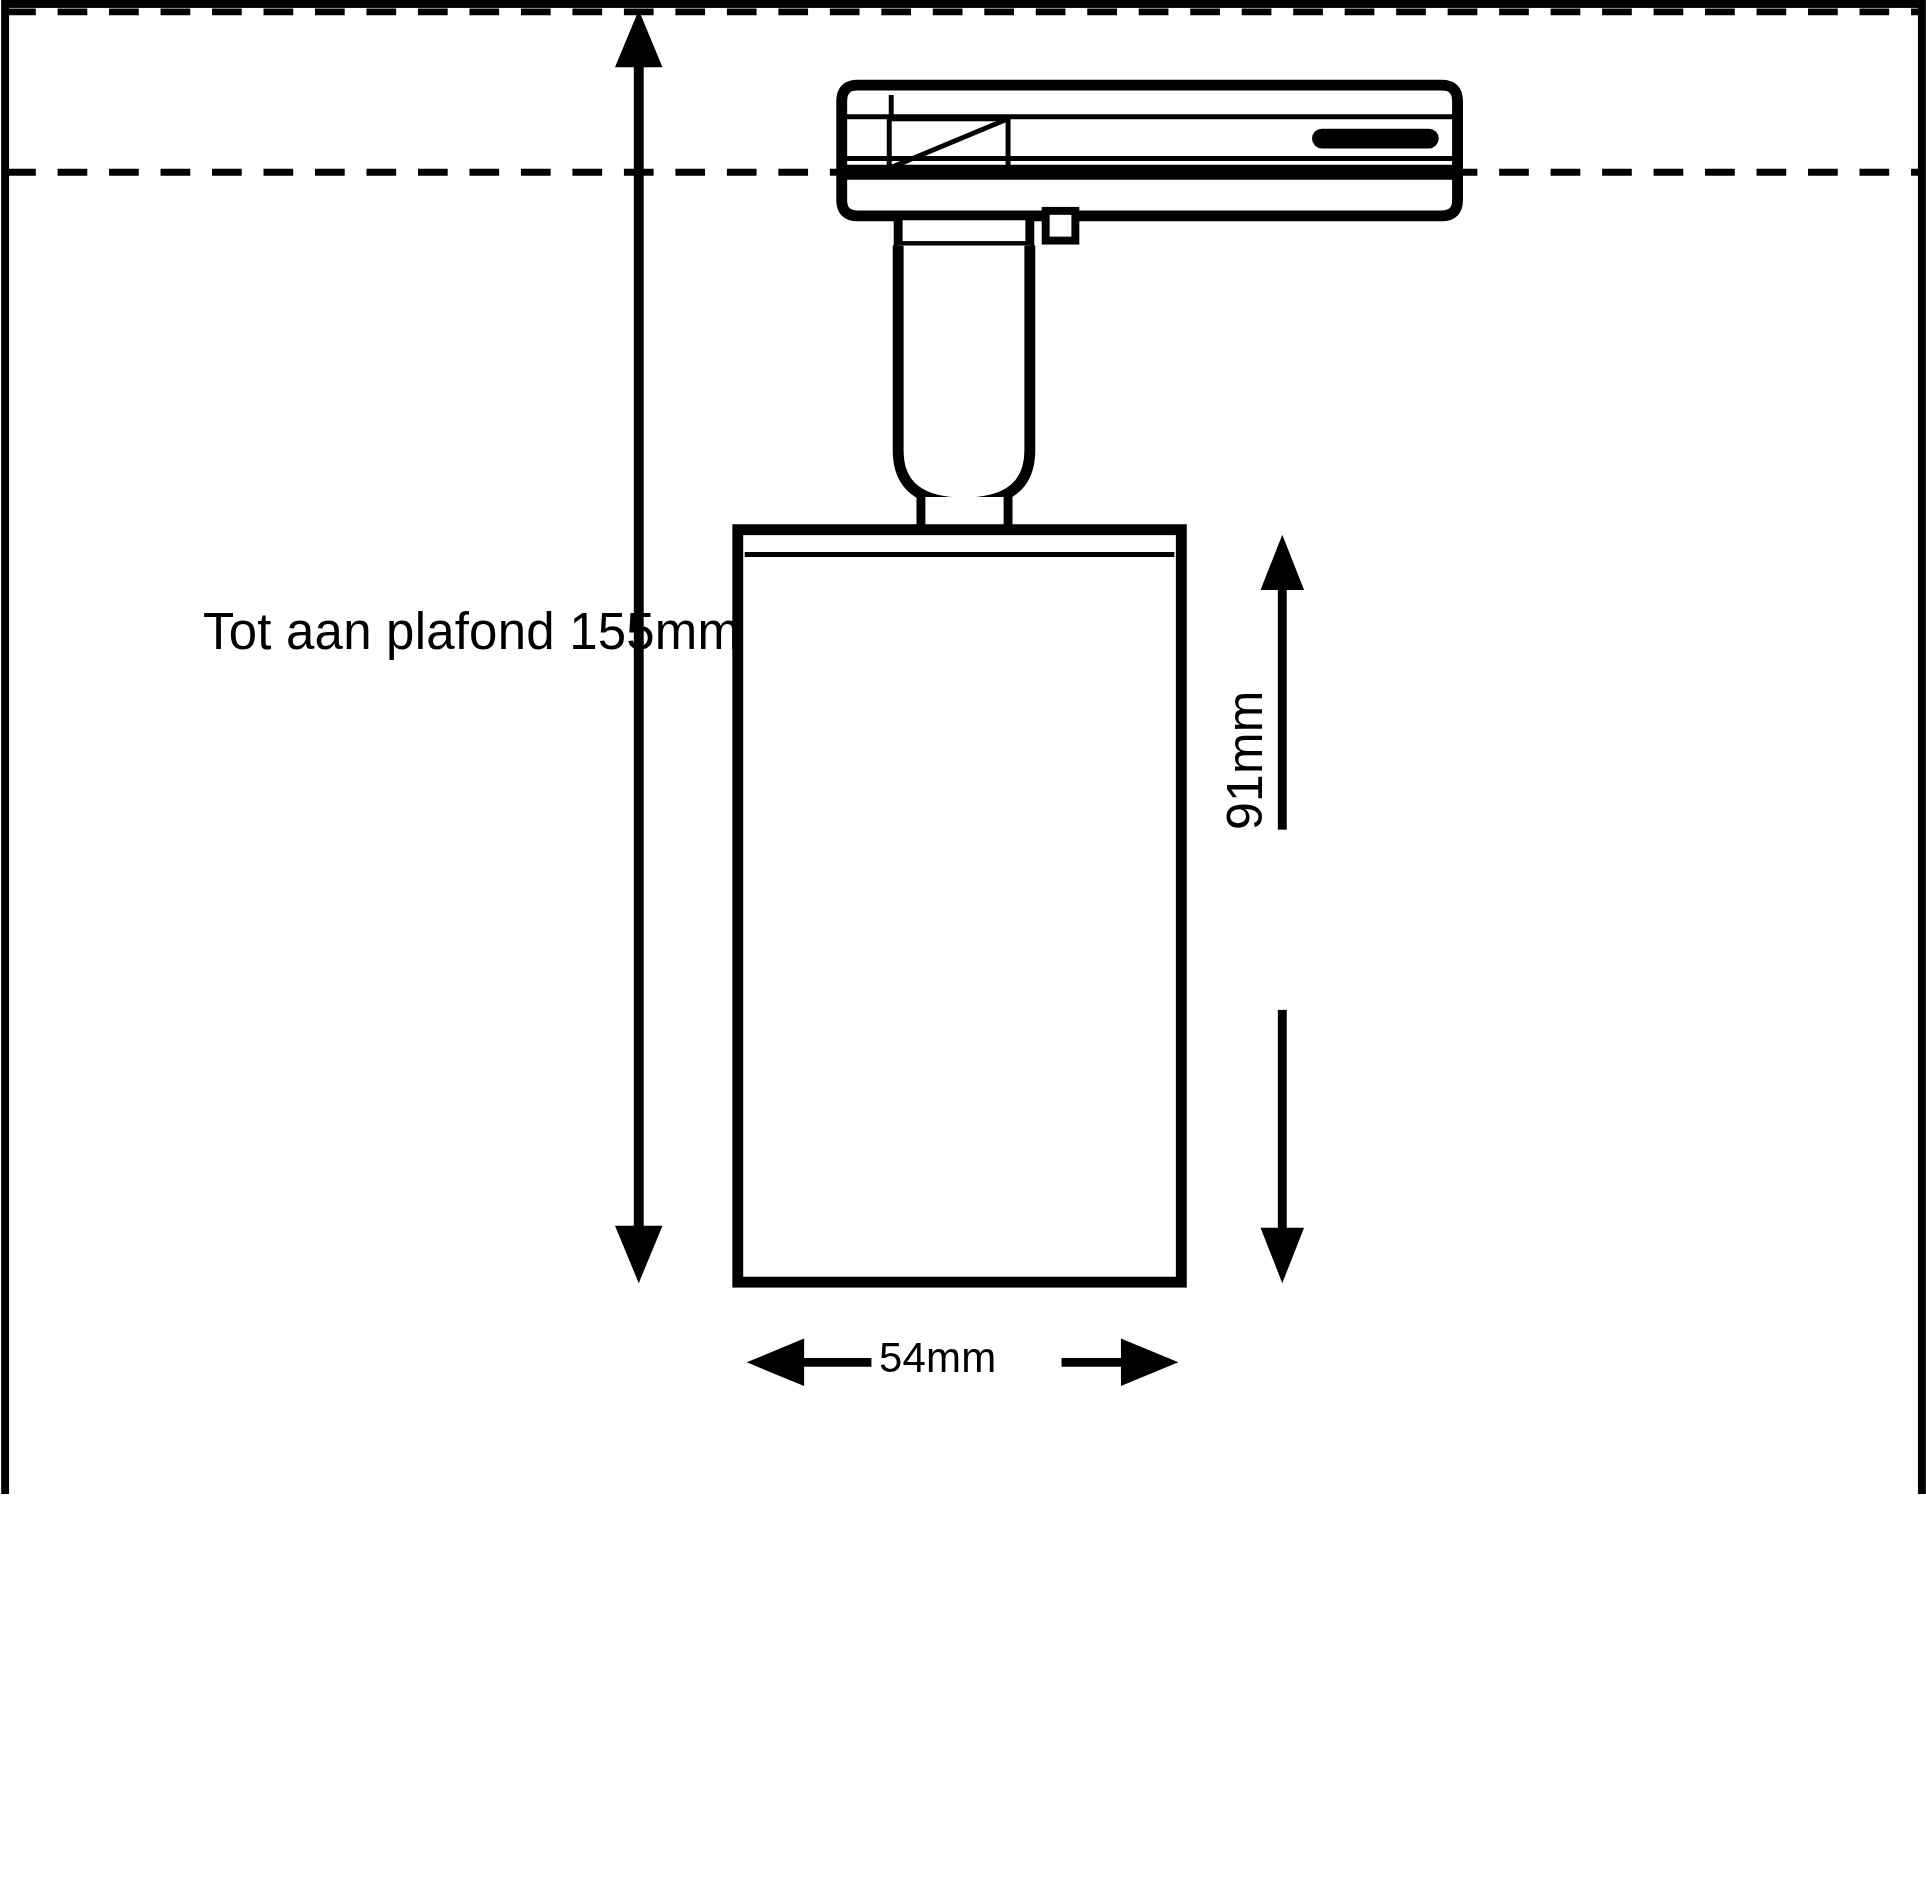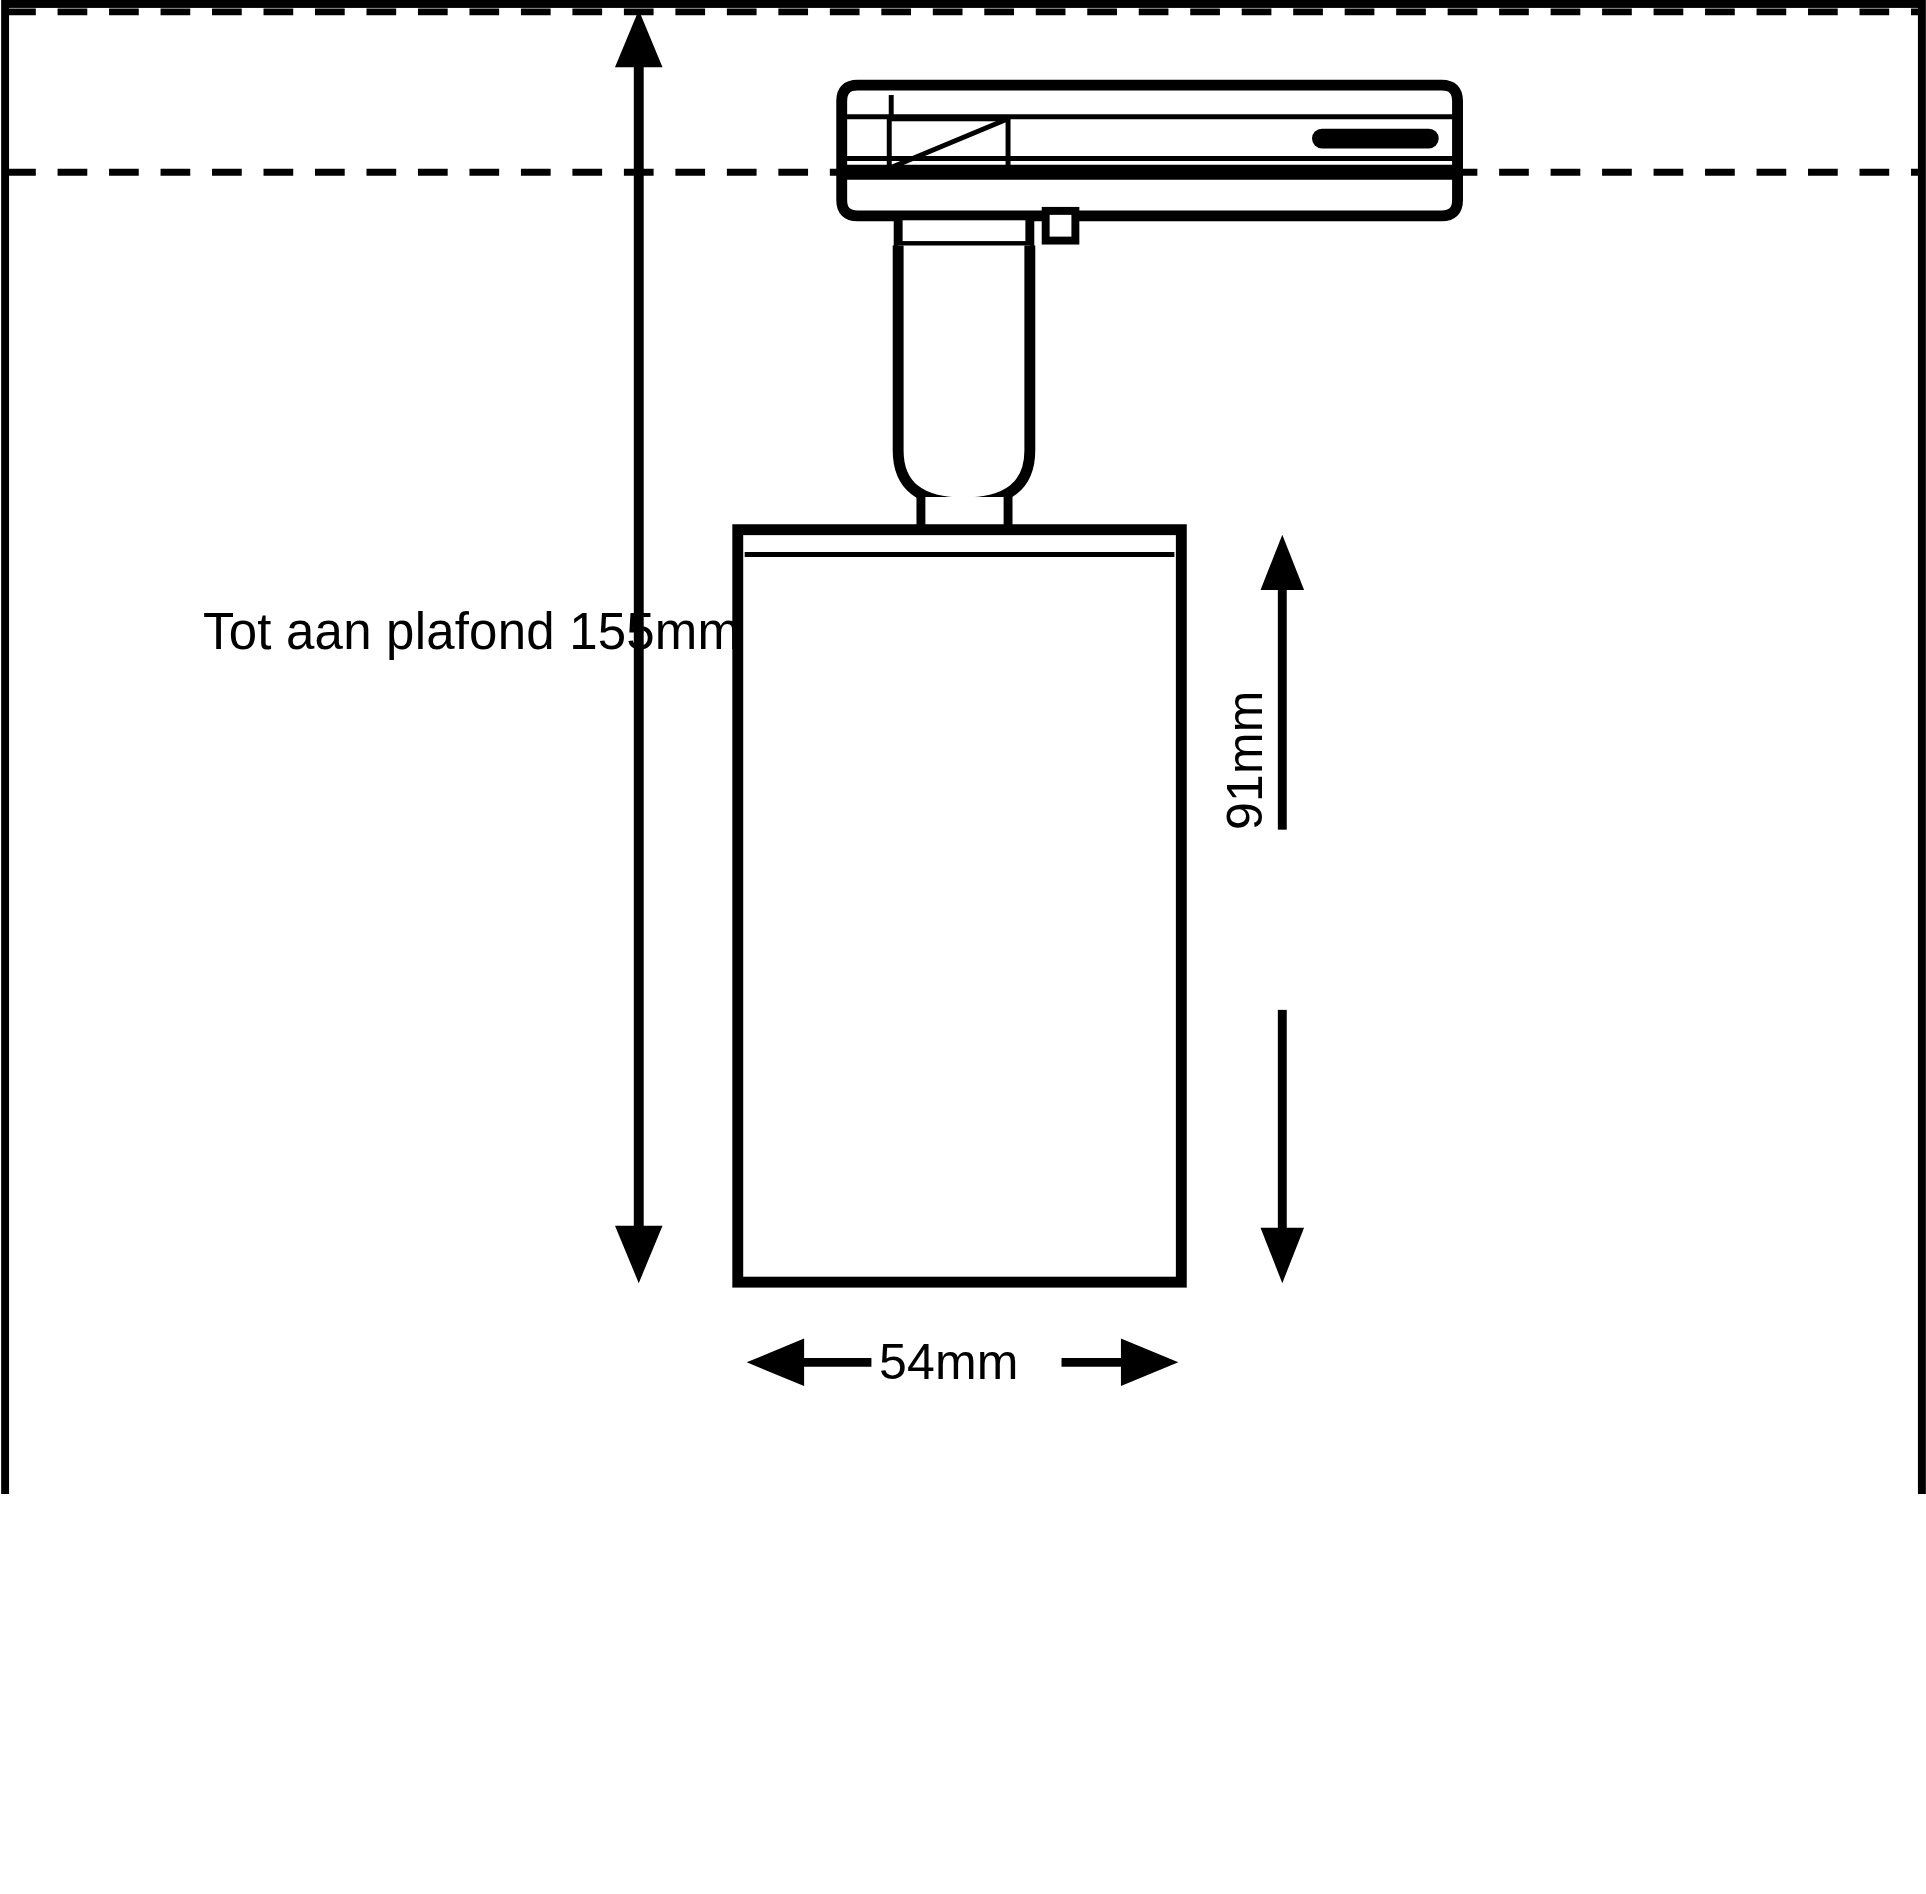--- a/index.html
+++ b/index.html
@@ -43,21 +43,21 @@
     left: 1220px;
     top: 830px;
     font-size: 50px;
     transform: rotate(-90deg);
     transform-origin: left top;
     letter-spacing: 0.2px;
   }
   #label-width {
     left: 879px;
     top: 1337px;
-    font-size: 50px;
+    font-size: 42px;
     letter-spacing: 0.2px;
   }
 </style>
 </head>
 <body>
 
 <div id="stage">
 
   <svg id="drawing" viewBox="0 0 1946 1914" xmlns="http://www.w3.org/2000/svg">
 

